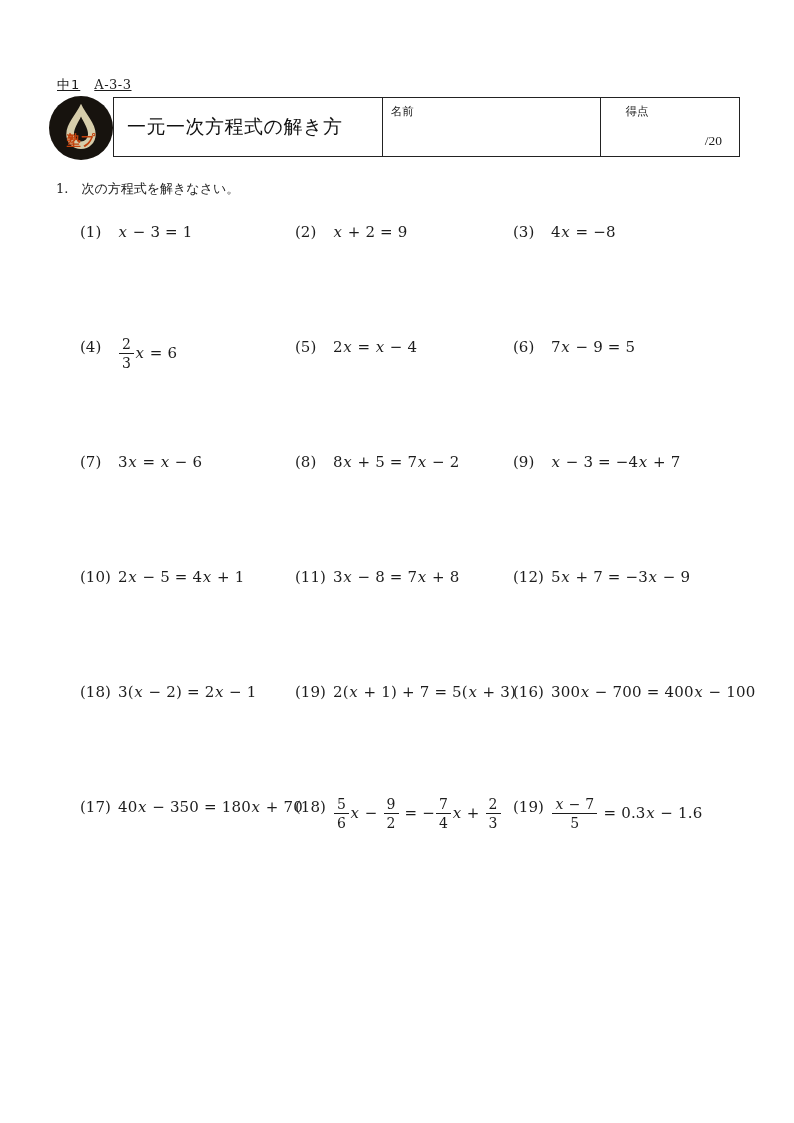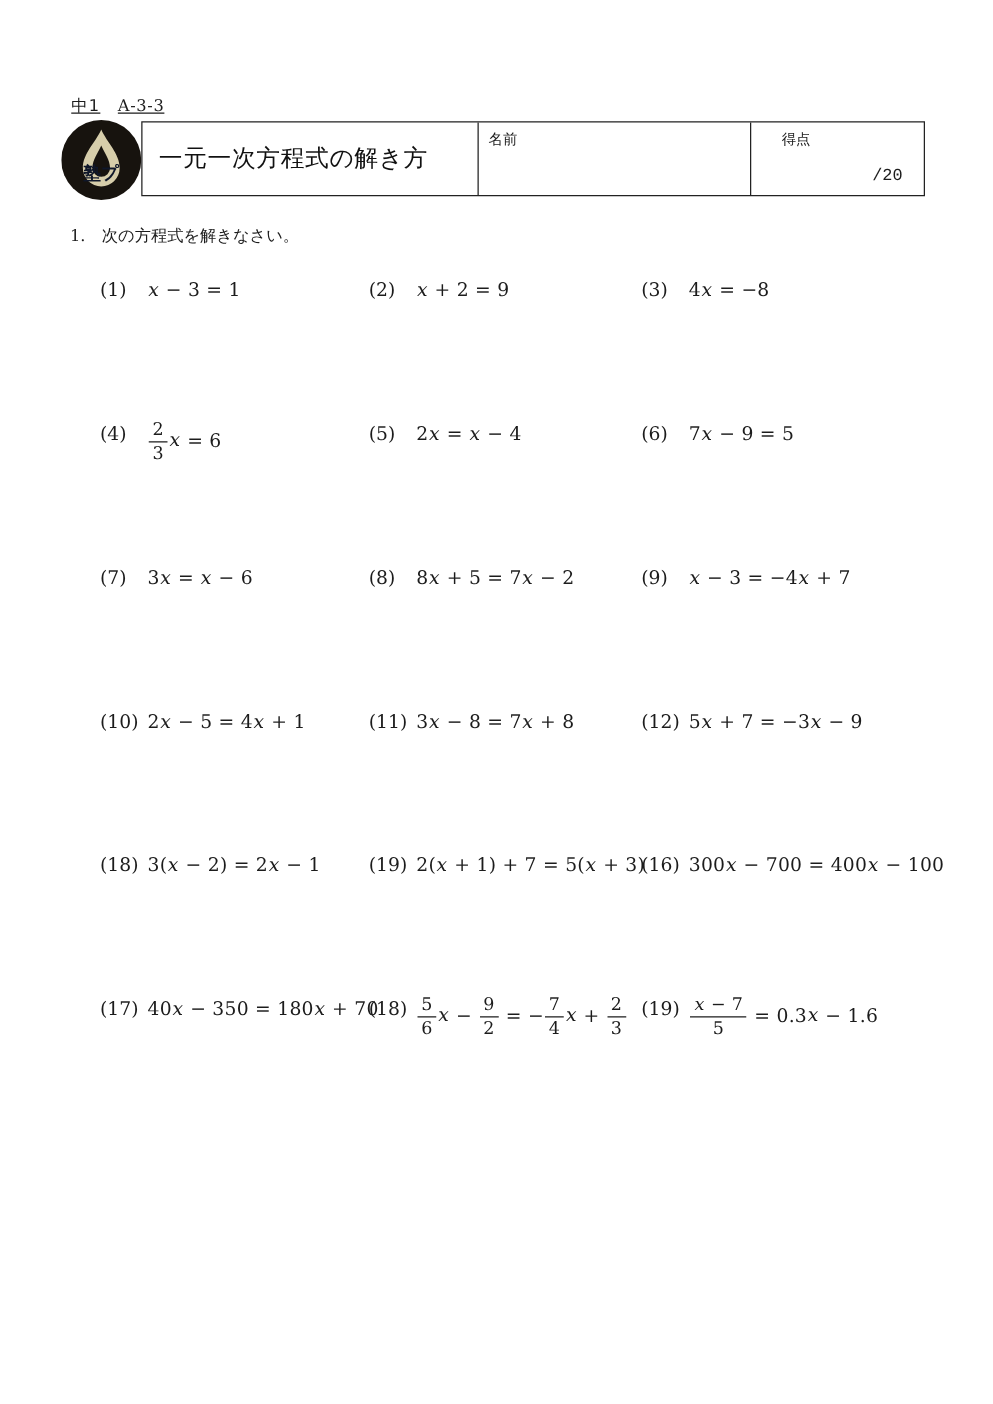--- a/index.html
+++ b/index.html
@@ -34,21 +34,21 @@
   .hcell{box-sizing:border-box;position:relative;}
   .title-cell{
     width:277px;border-right:1px solid #222;
     display:flex;align-items:center;padding-left:13px;
     font-size:19px;letter-spacing:0.5px;color:#111;
   }
   .name-cell{width:225px;border-right:1px solid #222;padding:6px 8px;font-size:11.5px;}
   .score-cell{width:125px;padding:6px 8px;font-size:11.5px;margin-left:16px;}
   .score-value{
     position:absolute;right:17px;bottom:7px;
-    font-size:13.5px;font-family:Liberation Mono, monospace;
+    font-size:13.5px;font-family:Liberation Serif, serif;
   }
   
   .section-line{position:absolute;left:56px;top:180px;font-size:13px;}
   .section-line .sec-num{font-family:"DejaVu Serif",serif;margin-right:13px;}
   
   .problems{
     position:absolute;left:80px;top:210px;
     display:grid;
     grid-template-columns:215px 218px 235px;
     grid-auto-rows:115px;
@@ -77,21 +77,21 @@
   <div class="grade-line">
     <span>中1</span><span class="code">A-3-3</span>
   </div>
 
   <div class="logo">
     <svg width="64" height="64" viewBox="0 0 100 100">
       <circle id="logo-circle" cx="50" cy="50" r="50" fill="#17130e"></circle>
       <path id="logo-drop" fill-rule="evenodd" fill="#d6cdaa" d="M50,12 C43,28 27,42 27,60 A23,23 0 0 0 73,60 C73,42 57,28 50,12 Z
            M50,32 C46,41 39,50 39,60 A11,11 0 0 0 61,60 C61,50 54,41 50,32 Z"></path>
     </svg>
-    <span class="logo-text" id="logo-text" style="color: #0f172a; font-family: Liberation Serif, serif;">塾プ</span>
+    <span class="logo-text" id="logo-text" style="color: #c2410c;">塾プ</span>
   </div>
 
   <div class="header-box">
     <div class="hcell title-cell">
       <span>一元一次方程式の解き方</span>
     </div>
     <div class="hcell name-cell">
       <span>名前</span>
     </div>
     <div class="hcell score-cell">

